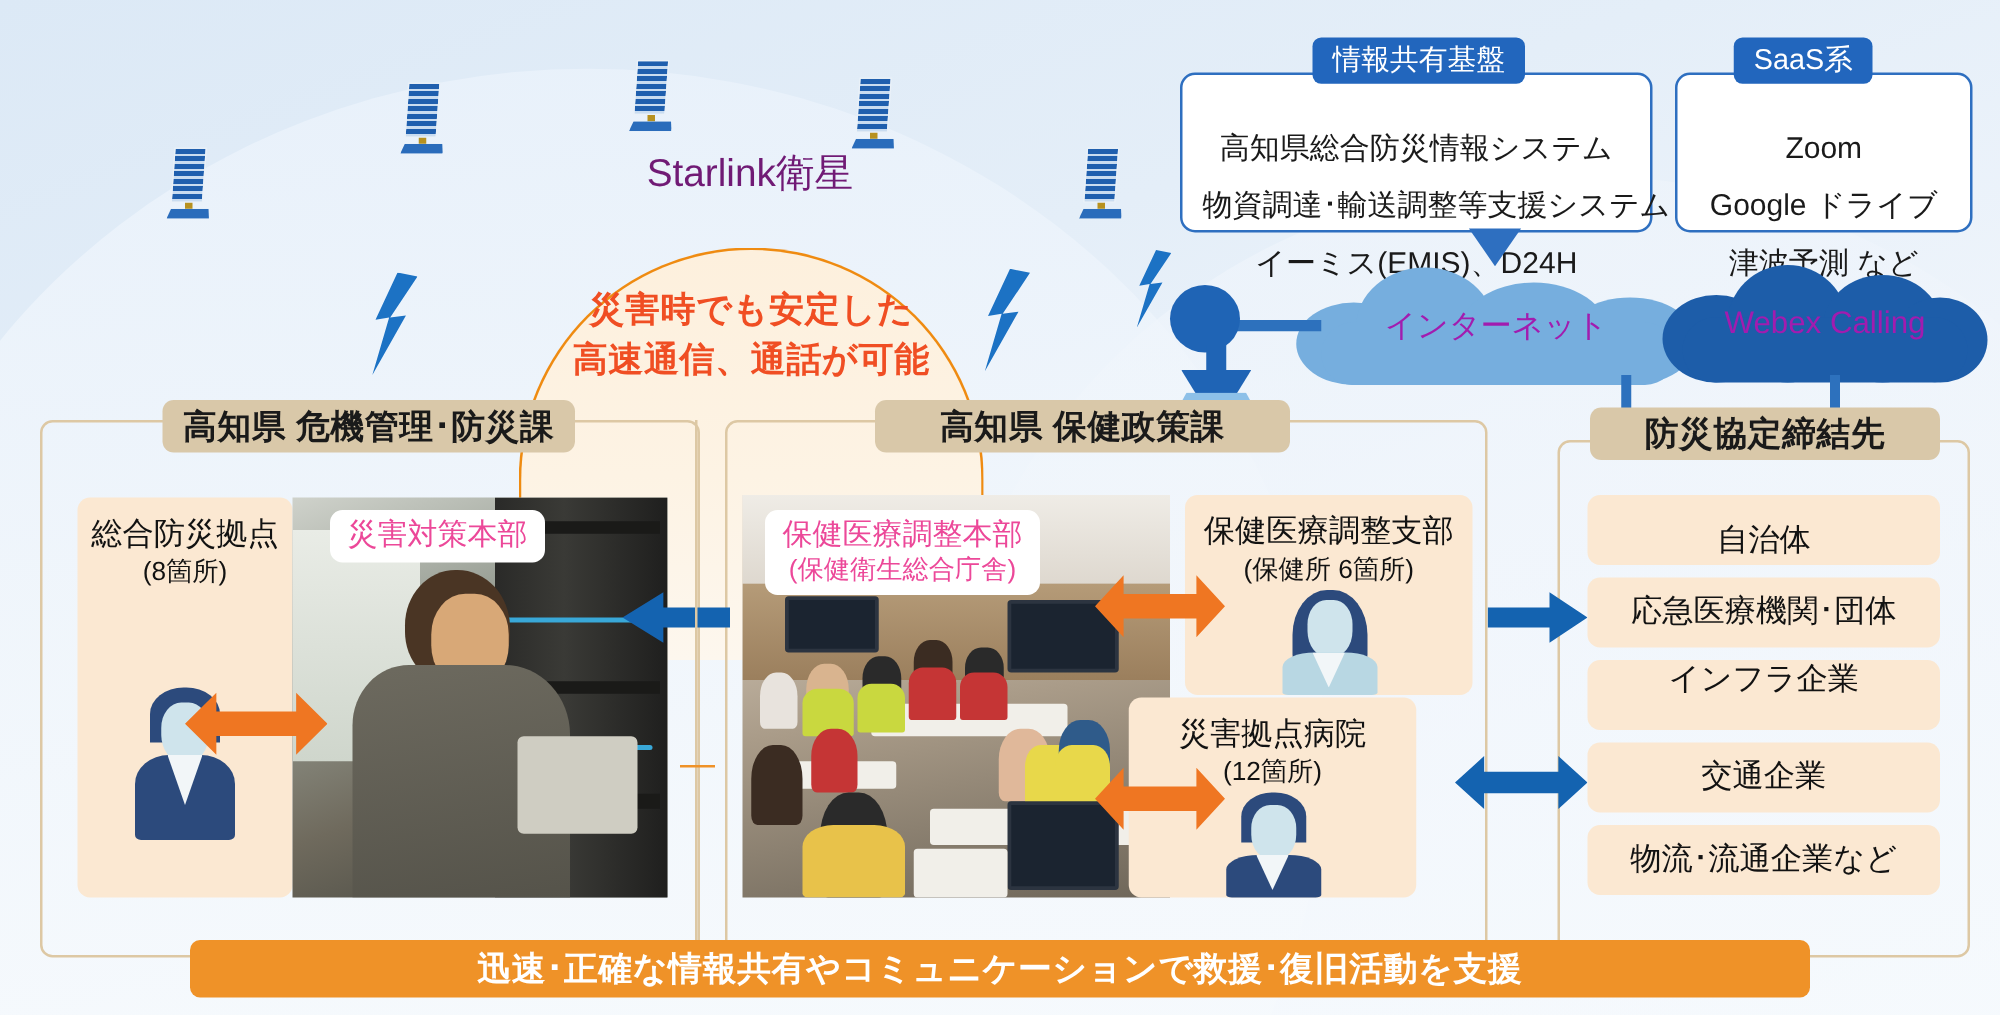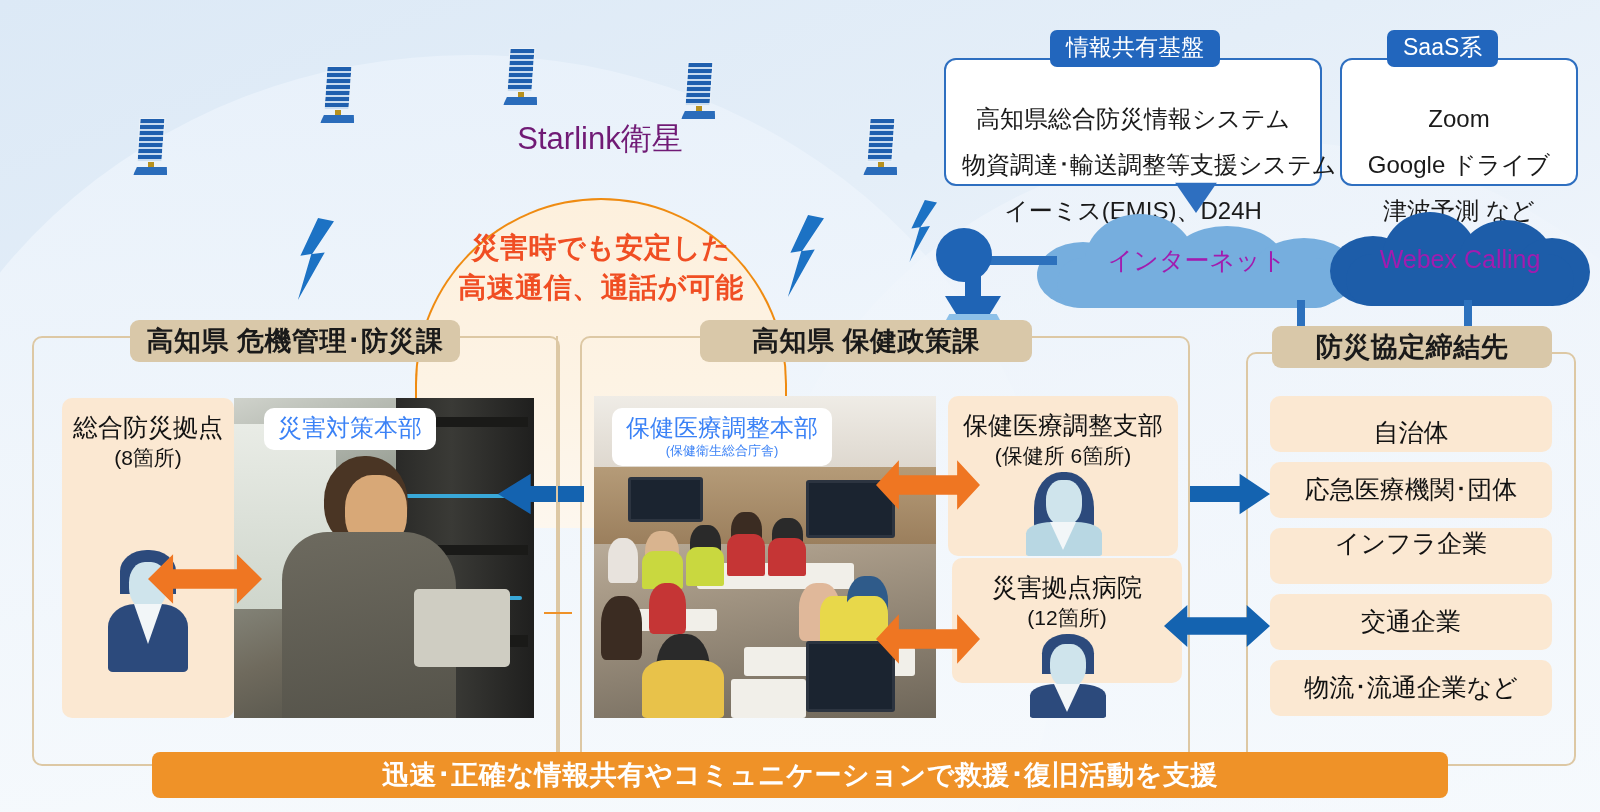--- a/index.html
+++ b/index.html
@@ -173,25 +173,25 @@
     padding-top: 14px;
     font-weight: 400;
   }
   .card-sub { font-size: 21px; }
 
   
   .photo { position: absolute; overflow: hidden; background:#5a5248; }
   .photo .cap {
     position: absolute; z-index: 5;
     background:#fff; border-radius:10px;
-    font-size: 24px; color:#3b82f6; text-align:center;
+    font-size: 24px; color:#ec4899; text-align:center;
     padding: 5px 14px 7px; line-height:1.24;
     white-space: nowrap;
   }
-  .cap-sub { font-size:13px; display:block; }
+  .cap-sub { font-size:21px; display:block; }
 
   
   .ph1 { background: linear-gradient(160deg,#cfd2cb 0%, #9aa096 30%, #6f6a5d 65%, #40423c 100%); }
   .ph1 .rack { position:absolute; right:0; top:0; width:46%; height:100%;
     background: linear-gradient(90deg,#2a2a28 0%, #3a3a36 40%, #1f1f1e 100%); }
   .ph1 .rack-bar{position:absolute;background:#1a1a18;}
   .ph1 .window{position:absolute;left:0;top:8%;width:34%;height:58%;
     background:linear-gradient(180deg,#e9ece6 0%,#cfd6cc 100%);}
   .ph1 .man-head{position:absolute;left:30%;top:18%;width:84px;height:92px;border-radius:48% 50% 44% 46%;
     background:#4a3524;}
@@ -421,21 +421,21 @@
     <div class="card-title">保健医療調整支部</div>
     <div class="card-title card-sub" style="padding-top:2px;">(保健所 6箇所)</div>
     <div class="avatar" style="left:72px;top:76px;width:88px;height:84px;">
       <div class="av-hair" style="left:14px;top:0;width:60px;height:78px;background:#2c4a7c;border-radius:46% 46% 34% 34%;"></div>
       <div class="av-face" style="left:26px;top:8px;width:36px;height:46px;background:#cfe4ec;"></div>
       <div class="av-body" style="left:6px;top:50px;width:76px;height:34px;background:#b8d7e3;"></div>
       <div class="av-collar" style="left:30px;top:50px;width:26px;height:28px;background:#f2f6f8;clip-path:polygon(0 0,100% 0,50% 100%);"></div>
     </div>
   </div>
 
-  <div class="tan-card" style="left:952px;top:558px;width:230px;height:125px;">
+  <div class="tan-card" style="left:903px;top:558px;width:230px;height:160px;">
     <div class="card-title">災害拠点病院</div>
     <div class="card-title card-sub" style="padding-top:2px;">(12箇所)</div>
     <div class="avatar" style="left:74px;top:76px;width:84px;height:84px;">
       <div class="av-hair" style="left:16px;top:0;width:52px;height:40px;background:#2c4a7c;"></div>
       <div class="av-face" style="left:24px;top:10px;width:36px;height:44px;background:#cfe4ec;"></div>
       <div class="av-body" style="left:4px;top:50px;width:76px;height:34px;background:#2c4a7c;"></div>
       <div class="av-collar" style="left:28px;top:50px;width:26px;height:28px;background:#f2f6f8;clip-path:polygon(0 0,100% 0,50% 100%);"></div>
     </div>
   </div>
 

